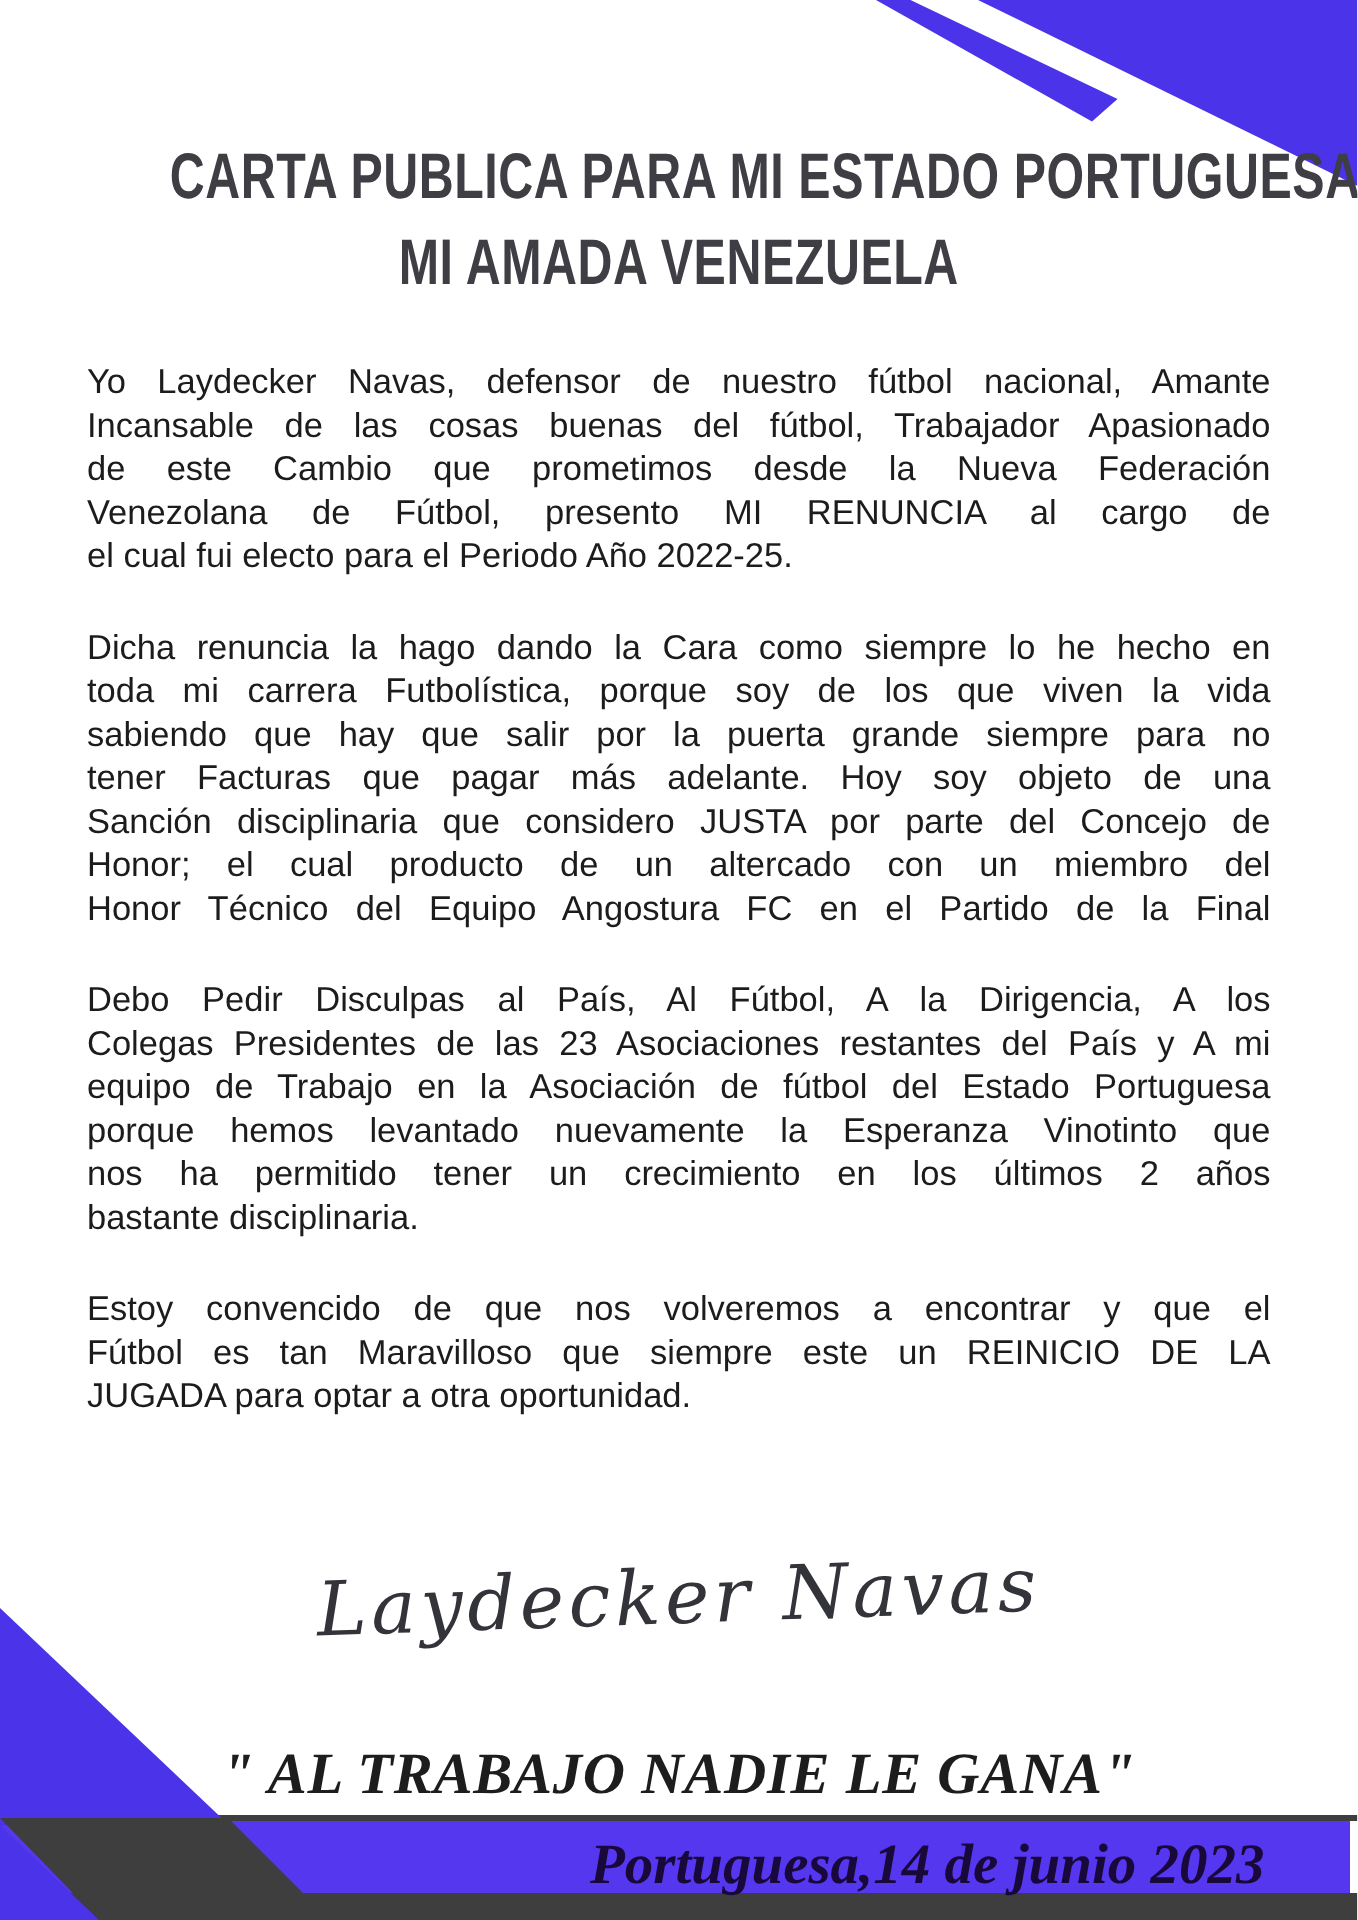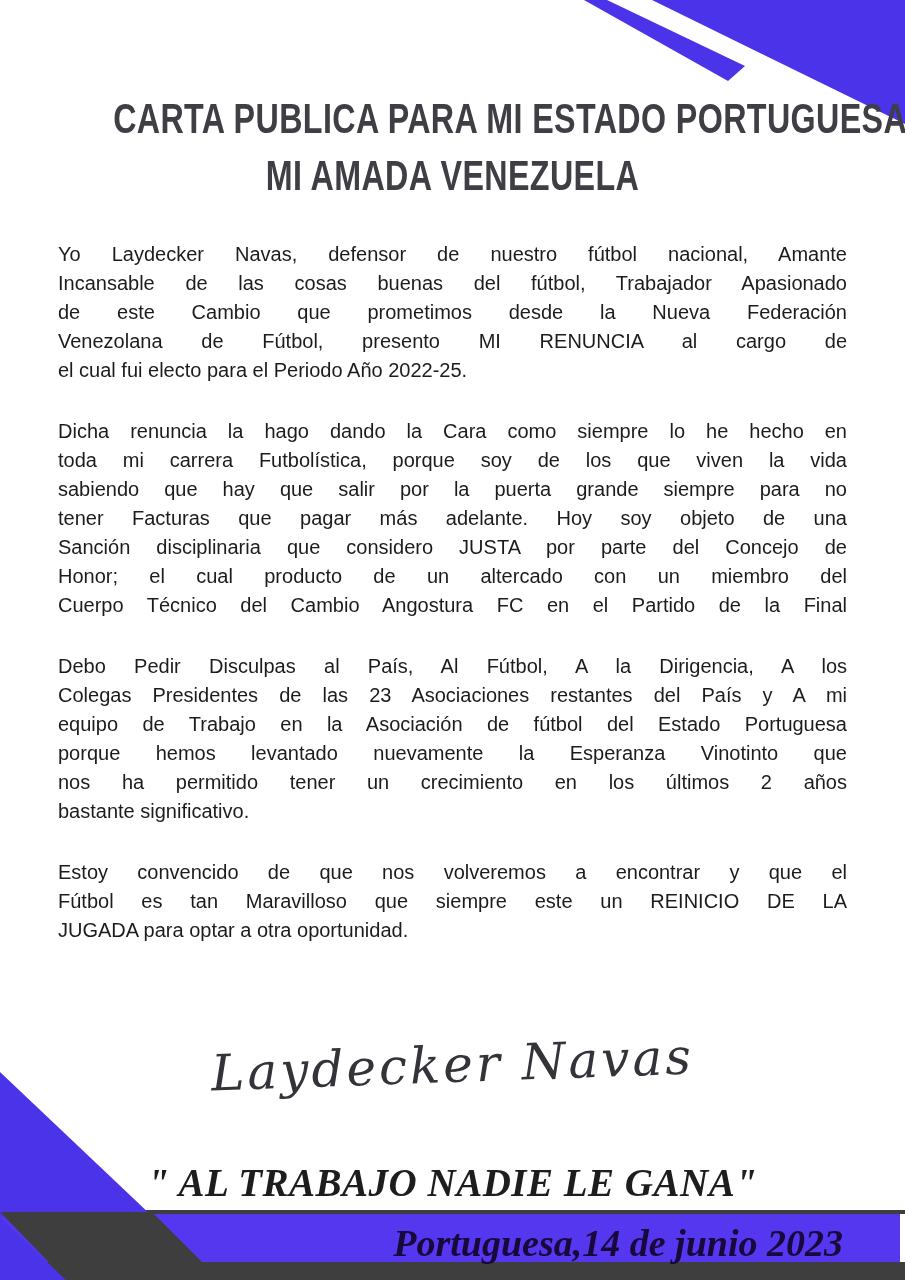--- a/index.html
+++ b/index.html
@@ -32,21 +32,21 @@
     letter-spacing: 0.5px;
     color: var(--title-gray, #3e3e44);
     transform: scaleX(0.75);
     transform-origin: 50% 50%;
     white-space: nowrap;
   }
 
   .body-text {
     margin-top: 36px;
     padding: 0 58px;
-    font-size: 20px;
+    font-size: 23px;
     line-height: 29px;
     color: var(--body-text, #1c1c1c);
   }
   .para + .para { margin-top: 32px; }
   .line { text-align: justify; text-align-last: justify; }
   .line.last { text-align-last: left; }
 
   .signature {
     position: absolute;
     top: 1036px;
@@ -121,29 +121,29 @@
           <div class="line">Venezolana de Fútbol, presento MI RENUNCIA al cargo de</div>
           <div class="line last">el cual fui electo para el Periodo Año 2022-25.</div>
         </div>
         <div class="para">
           <div class="line">Dicha renuncia la hago dando la Cara como siempre lo he hecho en</div>
           <div class="line">toda mi carrera Futbolística, porque soy de los que viven la vida</div>
           <div class="line">sabiendo que hay que salir por la puerta grande siempre para no</div>
           <div class="line">tener Facturas que pagar más adelante. Hoy soy objeto de una</div>
           <div class="line">Sanción disciplinaria que considero JUSTA por parte del Concejo de</div>
           <div class="line">Honor; el cual producto de un altercado con un miembro del</div>
-          <div class="line">Cuerpo Técnico del Cambio Angostura FC en el Partido de la Final</div>
+          <div class="line">Honor Técnico del Equipo Angostura FC en el Partido de la Final</div>
         </div>
         <div class="para">
           <div class="line">Debo Pedir Disculpas al País, Al Fútbol, A la Dirigencia, A los</div>
           <div class="line">Colegas Presidentes de las 23 Asociaciones restantes del País y A mi</div>
           <div class="line">equipo de Trabajo en la Asociación de fútbol del Estado Portuguesa</div>
           <div class="line">porque hemos levantado nuevamente la Esperanza Vinotinto que</div>
           <div class="line">nos ha permitido tener un crecimiento en los últimos 2 años</div>
-          <div class="line last">bastante significativo.</div>
+          <div class="line last">bastante disciplinaria.</div>
         </div>
         <div class="para">
           <div class="line">Estoy convencido de que nos volveremos a encontrar y que el</div>
           <div class="line">Fútbol es tan Maravilloso que siempre este un REINICIO DE LA</div>
           <div class="line last">JUGADA para optar a otra oportunidad.</div>
         </div>
       </div>
   </div>
 
   <div class="signature">Laydecker Navas</div>

